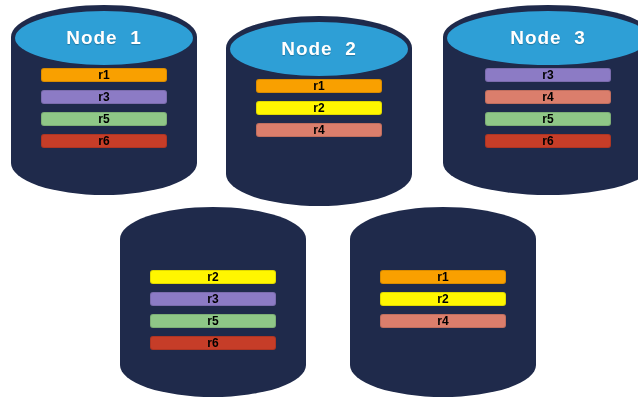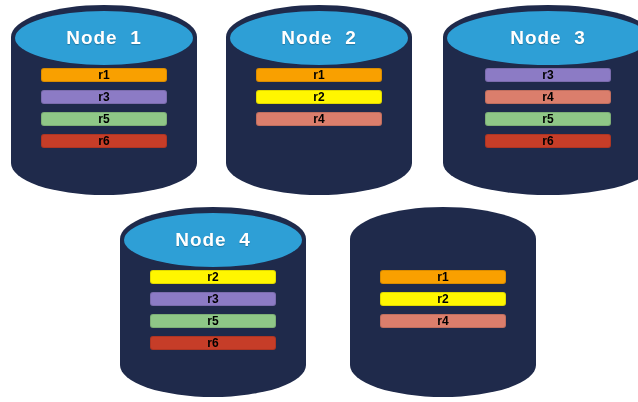--- a/index.html
+++ b/index.html
@@ -83,21 +83,21 @@
       <span class="node-label">Node  1</span>
     </div>
     <div class="bars">
       <div class="bar" style="background: rgb(249, 160, 0);">r1</div>
       <div class="bar" style="background: rgb(140, 123, 197);">r3</div>
       <div class="bar" style="background: rgb(143, 199, 135);">r5</div>
       <div class="bar" style="background: rgb(198, 61, 40);">r6</div>
     </div>
   </div>
 
-  <div class="cylinder" style="left:226px; top:5px;">
+  <div class="cylinder" style="left:226px; top:16px;">
     <div class="cyl-body"></div>
     <div class="cyl-top">
       <span class="node-label">Node  2</span>
     </div>
     <div class="bars">
       <div class="bar" style="background: rgb(249, 160, 0);">r1</div>
       <div class="bar" style="background: rgb(255, 246, 0);">r2</div>
       <div class="bar" style="background: rgb(219, 126, 108);">r4</div>
     </div>
   </div>
@@ -110,23 +110,20 @@
     <div class="bars">
       <div class="bar" style="background: rgb(140, 123, 197);">r3</div>
       <div class="bar" style="background: rgb(219, 126, 108);">r4</div>
       <div class="bar" style="background: rgb(143, 199, 135);">r5</div>
       <div class="bar" style="background: rgb(198, 61, 40);">r6</div>
     </div>
   </div>
 
   <div class="cylinder" style="left:120px; top:207px;">
     <div class="cyl-body"></div>
-    <div class="cyl-top">
-      <span class="node-label">Node  4</span>
-    </div>
     <div class="bars">
       <div class="bar" style="background: rgb(255, 246, 0);">r2</div>
       <div class="bar" style="background: rgb(140, 123, 197);">r3</div>
       <div class="bar" style="background: rgb(143, 199, 135);">r5</div>
       <div class="bar" style="background: rgb(198, 61, 40);">r6</div>
     </div>
   </div>
 
   <div class="cylinder" style="left:350px; top:207px;">
     <div class="cyl-body"></div>

